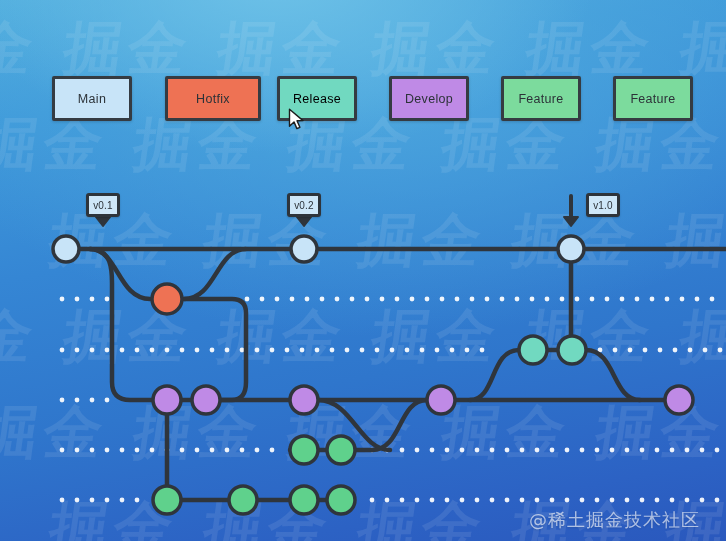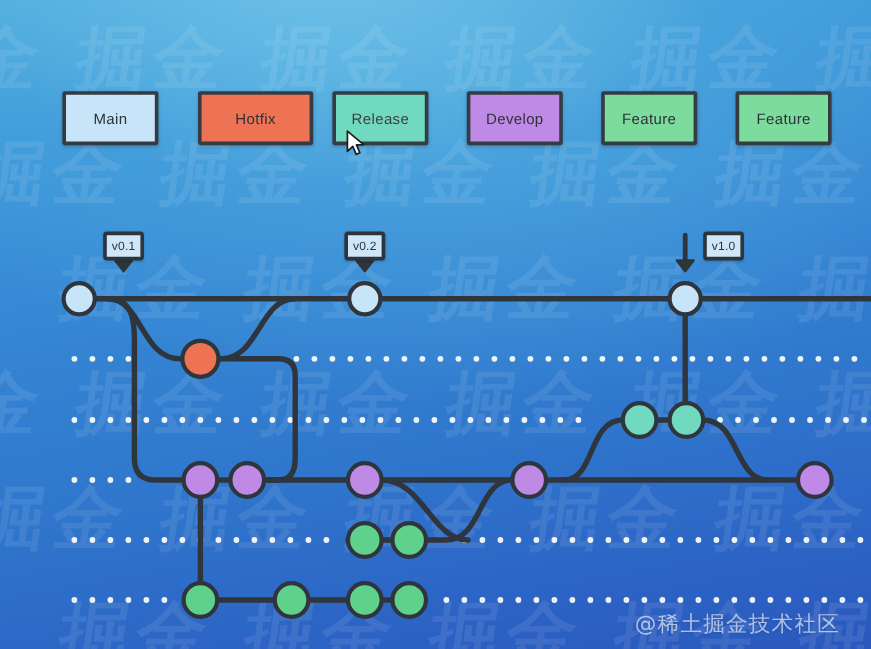--- a/index.html
+++ b/index.html
@@ -276,21 +276,21 @@
       </g>
   </svg>
 
   <div class="legend" id="legend">
       <div class="legend-box" style="left: 52px; top: 52px; width: 80px; height: 45px; background: rgb(200, 228, 248); color: rgb(44, 50, 56);">
         <span>Main</span>
       </div>
       <div class="legend-box" style="left: 165px; top: 52px; width: 96px; height: 45px; background: rgb(238, 114, 84); color: rgb(44, 50, 56);">
         <span>Hotfix</span>
       </div>
-      <div class="legend-box" style="left: 277px; top: 52px; width: 80px; height: 45px; background: rgb(113, 217, 192); color: #404040;">
+      <div class="legend-box" style="left: 277px; top: 52px; width: 80px; height: 45px; background: rgb(113, 217, 192); color: #000000;">
         <span>Release</span>
       </div>
       <div class="legend-box" style="left: 389px; top: 52px; width: 80px; height: 45px; background: rgb(191, 138, 230); color: rgb(44, 50, 56); justify-content: center;">
         <span>Develop</span>
       </div>
       <div class="legend-box" style="left: 501px; top: 52px; width: 80px; height: 45px; background: rgb(124, 219, 157); color: rgb(44, 50, 56);">
         <span>Feature</span>
       </div>
       <div class="legend-box" style="left: 613px; top: 52px; width: 80px; height: 45px; background: rgb(124, 219, 157); color: rgb(44, 50, 56);">
         <span>Feature</span>

